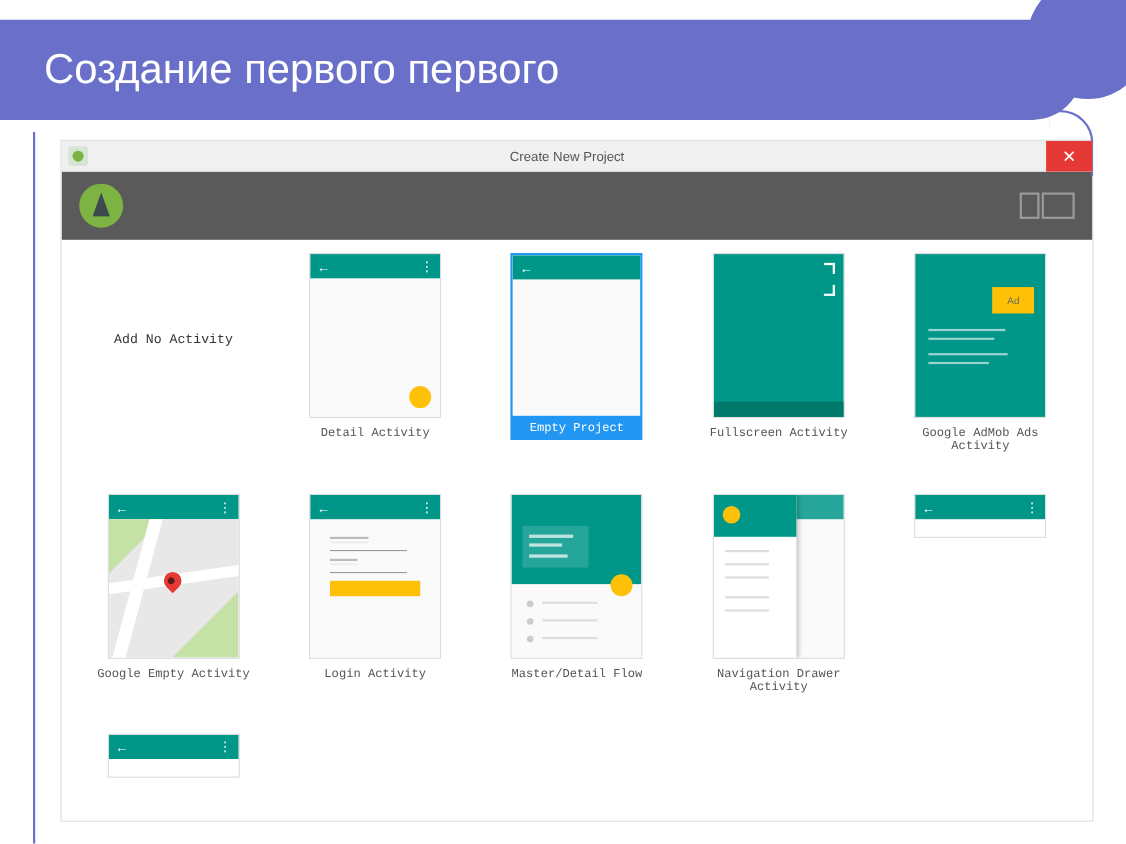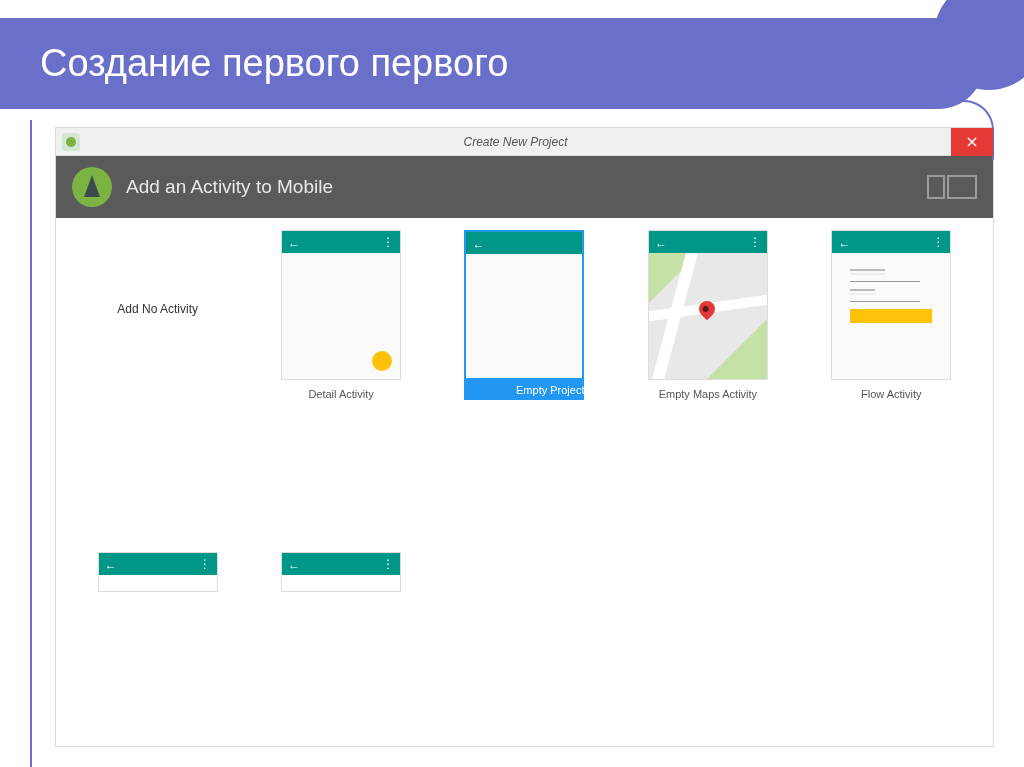--- a/index.html
+++ b/index.html
@@ -55,21 +55,20 @@
   height: 620px;
   overflow: hidden;
 }
 .window-titlebar {
   height: 28px;
   background: #f0f0f0;
   border-bottom: 1px solid #ddd;
   display: flex;
   align-items: center;
   position: relative;
-  font-style: italic;
 }
 .window-icon {
   width: 18px;
   height: 18px;
   margin-left: 6px;
   background: #d4e6d4;
   border-radius: 3px;
   position: relative;
 }
 .window-icon::after {
@@ -160,22 +159,23 @@
 .template-item.no-preview .template-preview {
   border: none;
   background: transparent;
   display: flex;
   align-items: center;
   justify-content: center;
 }
 .template-label {
   font-size: 11px;
   color: #555;
-  text-align: right;
+  text-align: center;
   margin-top: 8px;
+  font-family: Liberation Mono, monospace;
 }
 .template-item.selected .template-label {
   background: #2196f3;
   color: #fff;
   width: 120px;
   padding: 4px 0;
   margin-top: 0;
 }
 
 .appbar {
@@ -370,21 +370,20 @@
     <div class="window-title">Create New Project</div>
     <div class="window-close">
       <svg width="10" height="10" viewBox="0 0 10 10">
           <path d="M1 1 L9 9 M9 1 L1 9" stroke="#fff" stroke-width="1.5"></path>
         </svg>
     </div>
   </div>
 
   <div class="window-header">
     <div class="as-logo"></div>
-    <span>Add an Activity to Mobile</span>
     <div class="tablet-icon">
       <span></span>
         <span></span>
     </div>
   </div>
 
   <div class="template-grid">
 
     <div class="template-item no-preview">
       <div class="template-preview">
@@ -405,55 +404,109 @@
 
     <div class="template-item selected">
       <div class="template-preview">
         <div class="appbar">
             <span class="back">←</span>
           </div>
       </div>
       <div class="template-label">Empty Project</div>
     </div>
 
-
+    <div class="template-item">
+      <div class="template-preview">
+        <div class="fullscreen-bg"></div>
+        <div class="corner-bracket" style="right:8px;top:8px;border-left:none;border-bottom:none;"></div>
+        <div class="corner-bracket" style="right:8px;top:28px;border-left:none;border-top:none;"></div>
+        <div style="position:absolute;left:0;right:0;bottom:0;height:14px;background:#00796b;"></div>
+      </div>
+      <div class="template-label">Fullscreen Activity</div>
+    </div>
+
+    <div class="template-item">
+      <div class="template-preview">
+        <div class="admob-bg"></div>
+        <div class="ad-box">Ad</div>
+        <div class="ad-lines" style="top:68px;width:70px;"></div>
+        <div class="ad-lines" style="top:76px;width:60px;"></div>
+        <div class="ad-lines" style="top:90px;width:72px;"></div>
+        <div class="ad-lines" style="top:98px;width:55px;"></div>
+      </div>
+      <div class="template-label">Google AdMob Ads Activity</div>
+    </div>
 
     <div class="template-item">
       <div class="template-preview">
         <div class="appbar">
             <span class="back">←</span>
             <span class="menu">⋮</span>
           </div>
         <div class="map-bg" style="top:22px;">
           <div class="map-green" style="left:0;top:0;width:50px;height:50px;clip-path:polygon(0 0,100% 0,0 100%);"></div>
           <div class="map-green" style="right:0;bottom:0;width:60px;height:60px;clip-path:polygon(100% 0,100% 100%,0 100%);"></div>
           <div class="map-road" style="left:20px;top:0;width:12px;height:100%;transform:skewX(-15deg);"></div>
           <div class="map-road" style="left:0;top:50px;width:100%;height:10px;transform:skewY(-8deg);"></div>
         </div>
         <div class="map-pin"></div>
       </div>
-      <div class="template-label">Empty Maps Activity</div>
+      <div class="template-label">Google Empty Activity</div>
     </div>
 
     <div class="template-item">
       <div class="template-preview">
         <div class="appbar">
             <span class="back">←</span>
             <span class="menu">⋮</span>
           </div>
         <div style="position:absolute;left:18px;top:38px;width:35px;height:2px;background:#bbb;box-shadow:0 4px 0 #eee;"></div>
         <div class="login-line" style="top:50px;width:70px;"></div>
         <div style="position:absolute;left:18px;top:58px;width:25px;height:2px;background:#bbb;box-shadow:0 4px 0 #eee;"></div>
         <div class="login-line" style="top:70px;width:70px;"></div>
         <div class="login-btn"></div>
       </div>
-      <div class="template-label">Flow Activity</div>
-    </div>
-
-
+      <div class="template-label">Login Activity</div>
+    </div>
+
+    <div class="template-item">
+      <div class="template-preview">
+        <div class="md-dark"></div>
+        <div class="md-light"></div>
+        <div class="md-text" style="left:16px;top:36px;width:40px;"></div>
+        <div class="md-text" style="left:16px;top:44px;width:30px;"></div>
+        <div class="md-text" style="left:16px;top:54px;width:35px;"></div>
+        <div class="md-list-dot" style="left:14px;top:96px;"></div>
+        <div style="position:absolute;left:28px;top:97px;width:50px;height:2px;background:#ddd;"></div>
+        <div class="md-list-dot" style="left:14px;top:112px;"></div>
+        <div style="position:absolute;left:28px;top:113px;width:50px;height:2px;background:#ddd;"></div>
+        <div class="md-list-dot" style="left:14px;top:128px;"></div>
+        <div style="position:absolute;left:28px;top:129px;width:50px;height:2px;background:#ddd;"></div>
+        <div class="fab" style="top:72px;background:#ffc107;"></div>
+      </div>
+      <div class="template-label">Master/Detail Flow</div>
+    </div>
+
+    <div class="template-item">
+      <div class="template-preview">
+        <div class="appbar" style="background:#26a69a;">
+            <span class="hamburger"></span>
+          </div>
+        <div class="nav-panel">
+          <div class="nav-header"></div>
+          <div class="nav-avatar"></div>
+          <div class="nav-line" style="top:50px;width:40px;"></div>
+          <div class="nav-line" style="top:62px;width:40px;"></div>
+          <div class="nav-line" style="top:74px;width:40px;"></div>
+          <div class="nav-line" style="top:92px;width:40px;"></div>
+          <div class="nav-line" style="top:104px;width:40px;"></div>
+        </div>
+      </div>
+      <div class="template-label">Navigation Drawer Activity</div>
+    </div>
 
 
     <div class="template-item" style="height:50px;">
       <div class="partial-preview">
         <div class="appbar">
             <span class="back">←</span>
             <span class="menu">⋮</span>
           </div>
       </div>
     </div>

